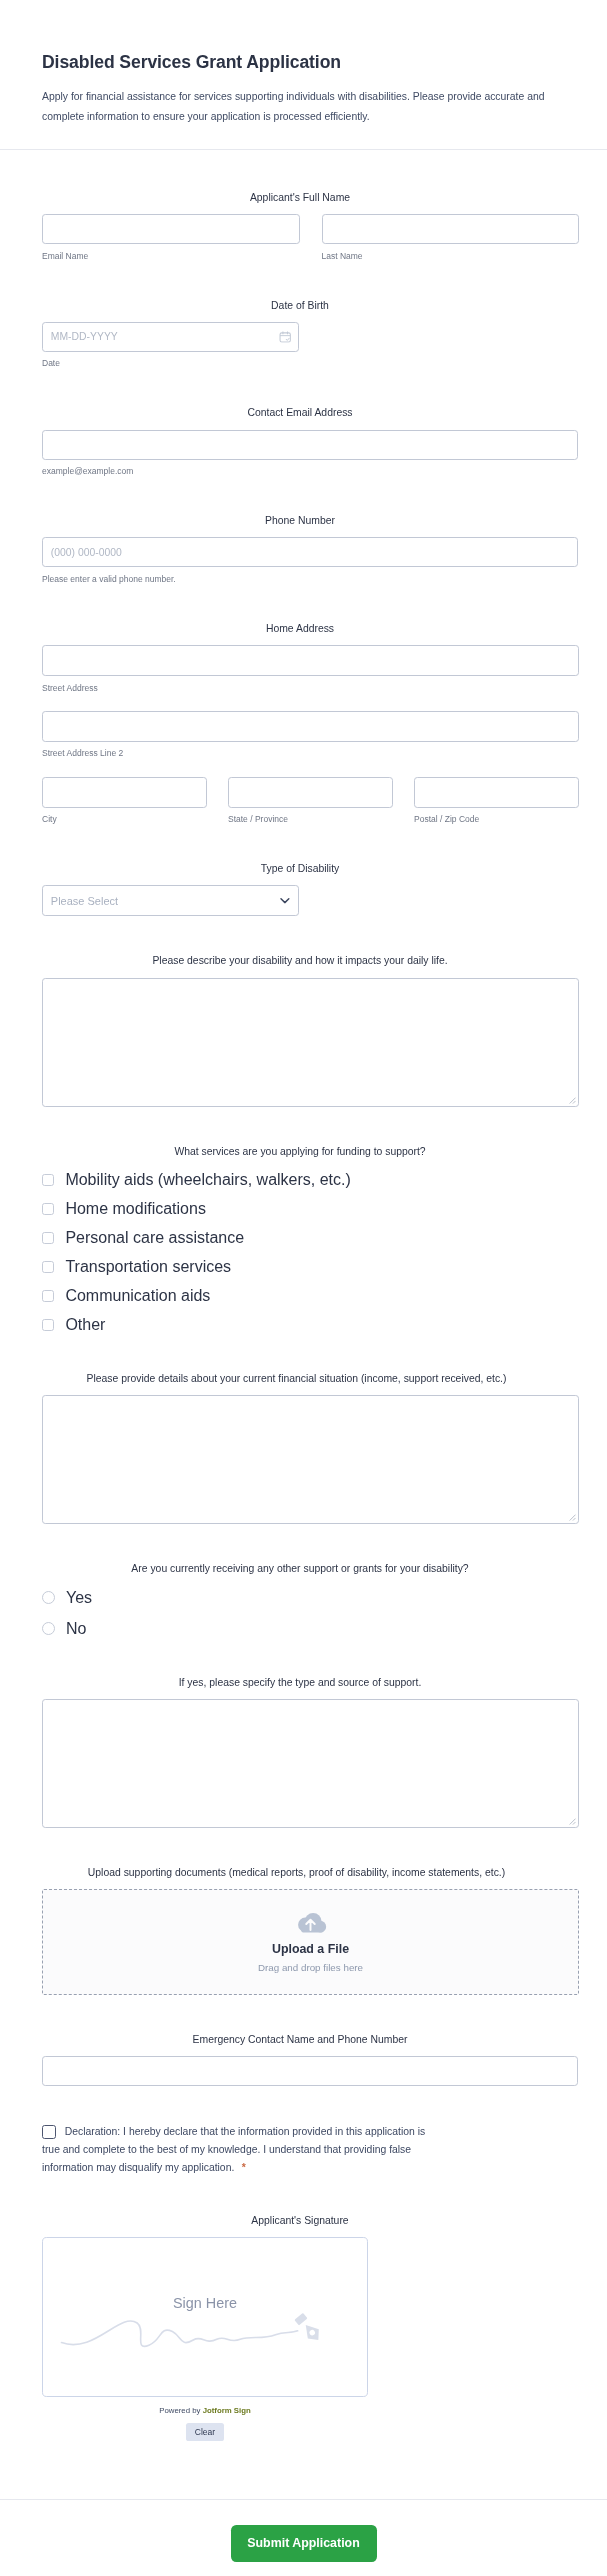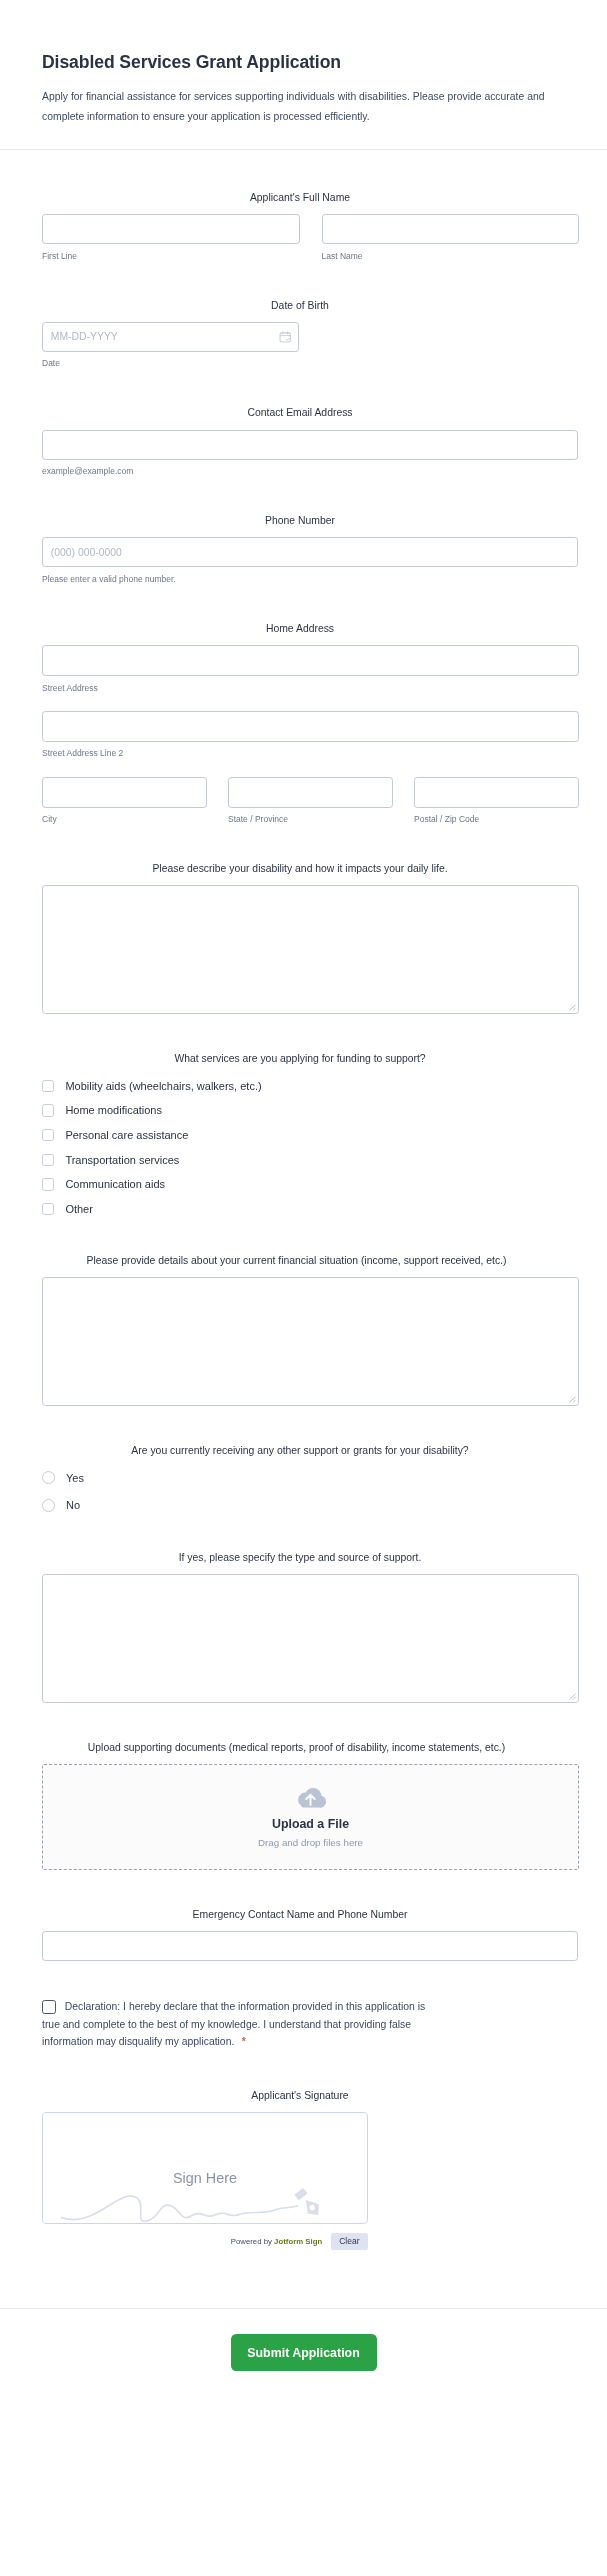--- a/index.html
+++ b/index.html
@@ -30,33 +30,33 @@
     padding:0 26px 0 7.8px;outline:none;cursor:pointer;}
   .chev{position:absolute;right:9.1px;top:50%;transform:translateY(-50%);pointer-events:none;line-height:0;}
   .datewrap{position:relative;width:257px;}
   .calicon{position:absolute;right:7.8px;top:50%;transform:translateY(-50%);line-height:0;pointer-events:none;}
   .checkrow{display:flex;align-items:center;gap:11px;margin-bottom:11px;min-height:13.7px;cursor:pointer;}
   input.cb{appearance:none;-webkit-appearance:none;width:12.4px;height:12.4px;border:0.7px solid #c6ccd8;border-radius:2.6px;
     background:#fff;margin:0;flex:none;cursor:pointer;}
   input.rb{appearance:none;-webkit-appearance:none;width:13px;height:13px;border:0.7px solid #c6ccd8;border-radius:50%;
     background:#fff;margin:0;flex:none;cursor:pointer;}
   .radiorow{display:flex;align-items:center;gap:11px;margin-bottom:13px;min-height:14.4px;cursor:pointer;}
-  .optlabel{font-size:11px;color:#2c3345;}
+  .optlabel{font-size:16px;color:#2c3345;}
   .group-label-tight{margin-bottom:11.8px;}
   .dropzone{box-sizing:border-box;width:537px;height:106px;border:0.7px dashed #99a1b1;border-radius:2px;background:#fbfbfc;
     display:flex;flex-direction:column;align-items:center;justify-content:center;cursor:pointer;}
   .upload-title{font-size:12.4px;font-weight:700;color:#2c3345;margin-top:7.8px;}
   .upload-hint{font-size:9.8px;color:#8e99ad;margin-top:5.9px;}
   .decl{display:block;max-width:403px;font-size:10.4px;line-height:17.6px;color:#3d4862;cursor:pointer;}
   input.cb.decl-cb{width:13.7px;height:13.7px;border:0.7px solid #4d5670;border-radius:2.6px;float:left;margin:2px 9.1px 0 0;}
   .req-star{color:#c96a45;font-weight:700;margin-left:4.6px;}
-  .sigbox{box-sizing:border-box;width:326px;height:112px;border:0.7px solid #ccd5e8;border-radius:4.6px;background:#fff;position:relative;}
+  .sigbox{box-sizing:border-box;width:326px;height:160px;border:0.7px solid #ccd5e8;border-radius:4.6px;background:#fff;position:relative;}
   .sign-here-text{position:absolute;top:57px;left:0;right:0;text-align:center;font-size:14.4px;color:#8a93a8;pointer-events:none;}
   .sig-art{position:absolute;left:11.8px;top:64px;pointer-events:none;line-height:0;}
-  .sigrow{width:326px;display:flex;justify-content:flex-end;align-items:center;gap:8.5px;margin-top:8.5px;}
+  .sigrow{width:326px;display:flex;justify-content:flex-end;align-items:center;gap:8.5px;margin-top:8.5px;flex-direction:column;}
   .powered{font-size:7.8px;color:#3f4a63;}
   .powered .brand{color:#6d7a20;font-weight:700;}
   .clear-btn{background:#dde3f0;border:none;border-radius:2.6px;font-size:8.5px;color:#2f3850;padding:3.9px 8.5px;cursor:pointer;
     font-family:"Liberation Sans","DejaVu Sans",sans-serif;}
   .submit-area{padding-top:25px;text-align:center;}
   .submit-btn{background:#2ba245;color:#fff;border:none;border-radius:5.2px;width:146px;height:37px;font-size:12.4px;font-weight:700;
     cursor:pointer;font-family:"Liberation Sans","DejaVu Sans",sans-serif;}
 </style>
 </head>
 <body>
@@ -66,21 +66,21 @@
   <h1 class="form-title">Disabled Services Grant Application</h1>
   <p class="form-subtitle">Apply for financial assistance for services supporting individuals with disabilities. Please provide accurate and complete information to ensure your application is processed efficiently.</p>
 
   <div class="divider"></div>
 
   <div class="q">
     <div class="qlabel">Applicant's Full Name</div>
     <div class="row">
       <div class="col">
         <input type="text" class="text" style="">
-        <div class="sub">First Line</div>
+        <div class="sub">Email Name</div>
       </div>
       <div class="col">
         <input type="text" class="text" style="">
         <div class="sub">Last Name</div>
       </div>
     </div>
   </div>
 
   <div class="q">
     <div class="qlabel">Date of Birth</div>
@@ -128,20 +128,33 @@
           <div class="sub">State / Province</div>
         </div>
         <div class="col3">
           <input type="text" class="text" style="height: 31px;">
           <div class="sub">Postal / Zip Code</div>
         </div>
       </div>
     </div>
   </div>
 
+  <div class="q">
+    <div class="qlabel">Type of Disability</div>
+    <div class="selwrap">
+      <select class="sel">
+        <option>Please Select</option>
+      </select>
+      <span class="chev">
+        <svg width="9.8" height="6.5" viewBox="0 0 15 10" fill="none">
+          <path d="M1.5 1.5 L7.5 7.5 L13.5 1.5" stroke="#3d475f" stroke-width="2.2" stroke-linecap="round" stroke-linejoin="round"></path>
+        </svg>
+      </span>
+    </div>
+  </div>
 
   <div class="q">
     <div class="qlabel">Please describe your disability and how it impacts your daily life.</div>
     <div class="ta-wrap">
       <textarea class="ta" style=""></textarea>
       <span class="resize-corner">
         <svg width="7.2" height="7.2" viewBox="0 0 11 11">
             <path d="M10 1 L1 10 M10 6 L6 10" stroke="#a7aebc" stroke-width="1.2"></path>
           </svg>
       </span>

